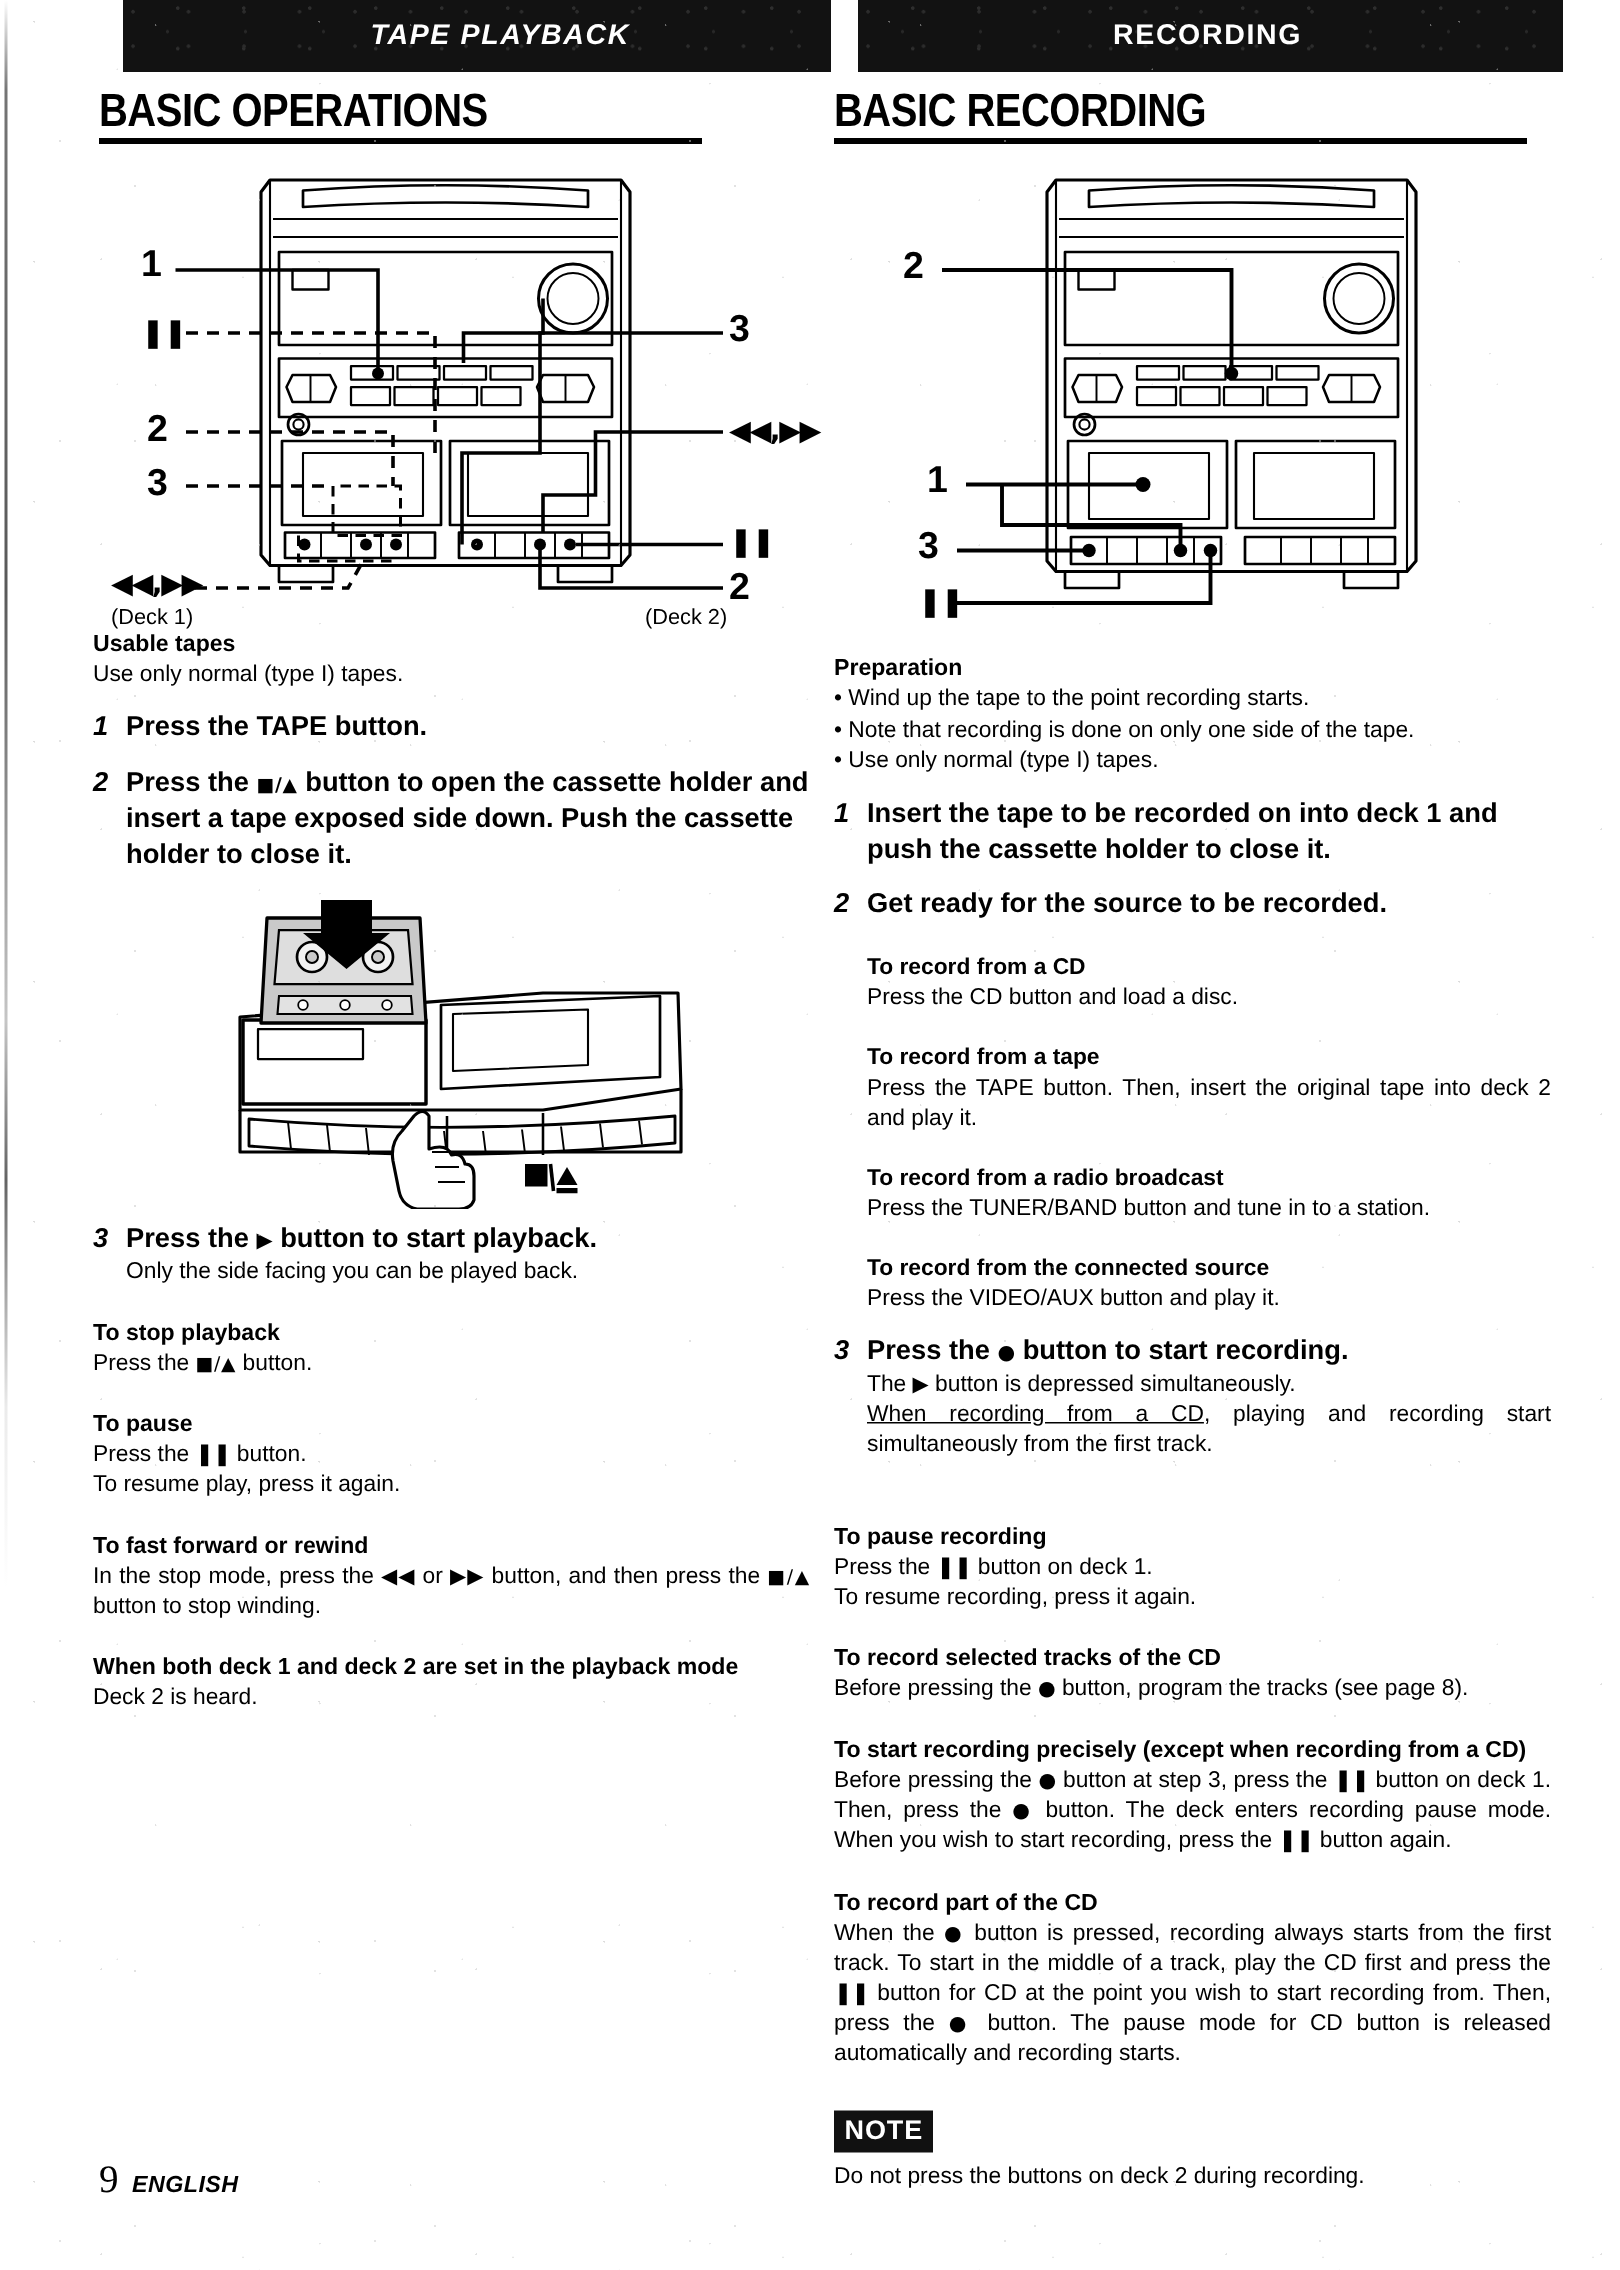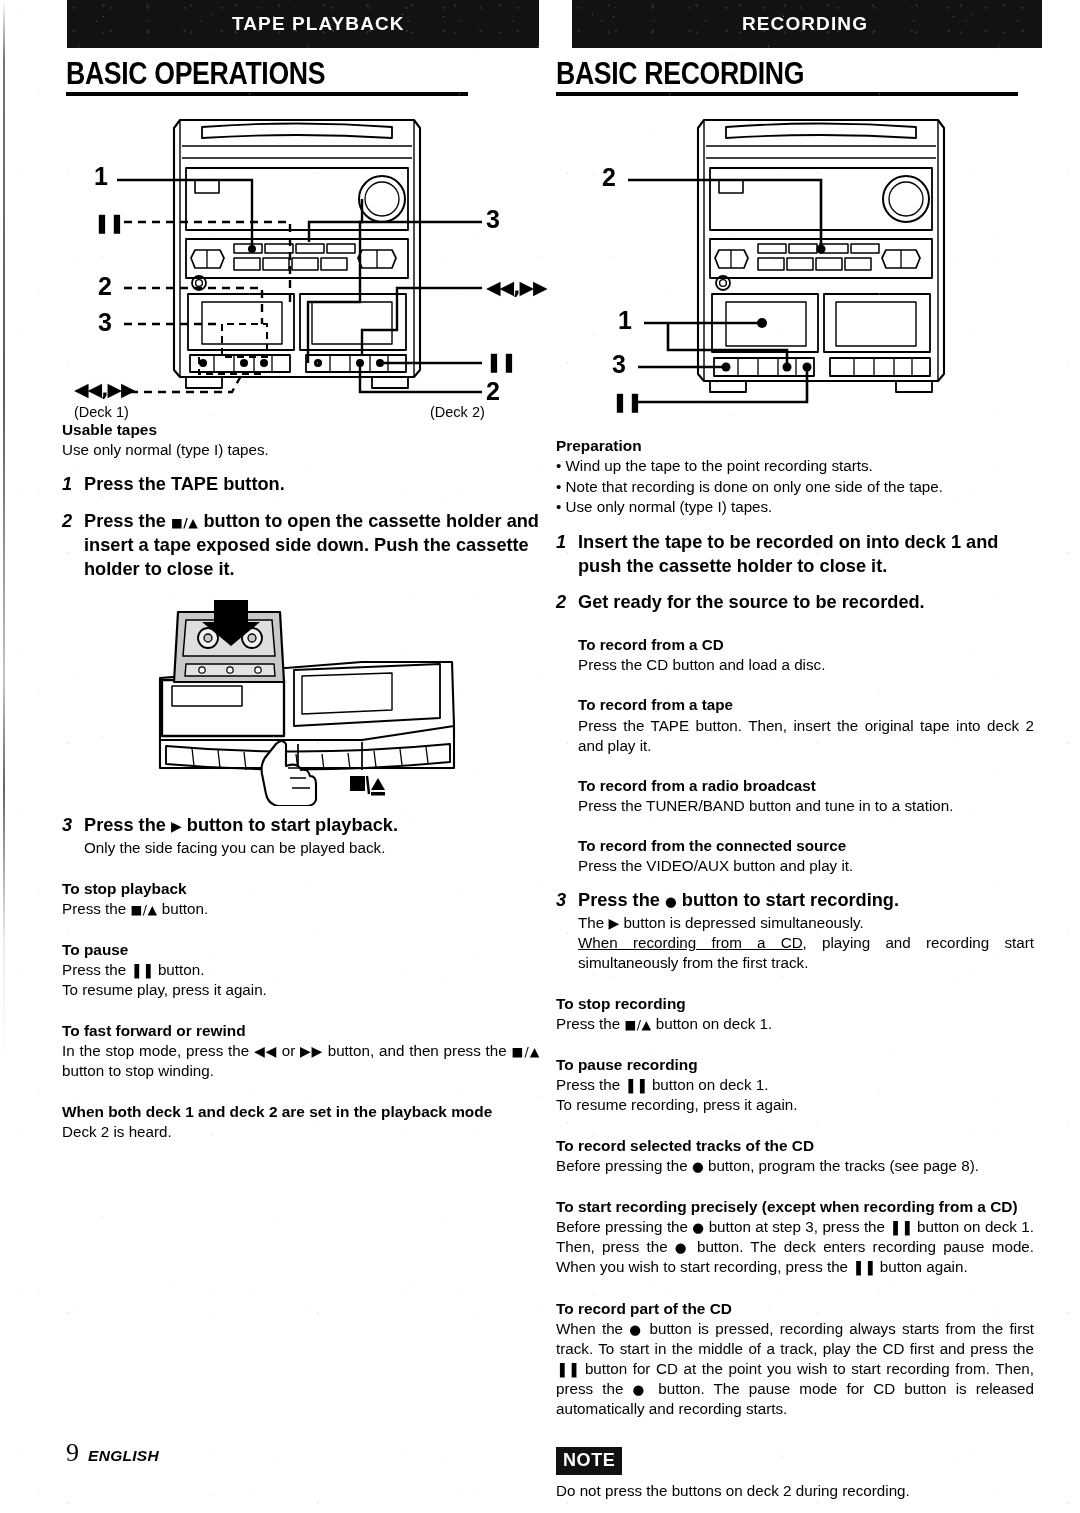--- a/index.html
+++ b/index.html
@@ -77,21 +77,21 @@
     top: 50%;
     transform: translateY(-50%);
     color: #ffffff;
     font-weight: bold;
     font-size: 19px;
     letter-spacing: 1.1px;
     z-index: 2;
   }
   .banner-left  .banner-text { left: 165px; }
   .banner-right .banner-text { left: 170px; }
-  .banner-left  { margin-left: 5px; width: 472px; }
+  .banner-left  { margin-left: 20px; width: 472px; font-style: italic; }
   .banner-right { margin-left: 16px; width: 470px; }
 
   
   .sect-head {
     font-size: 31px;
     font-weight: bold;
     letter-spacing: -0.4px;
     transform: scaleX(0.86);
     transform-origin: left center;
     line-height: 1.04;
@@ -537,24 +537,20 @@
 
   <div class="step">
     <span class="step-n">3</span>
     <span class="step-b"><span>Press the </span><span class="g g-rec">●</span><span> button to start recording.</span></span>
   </div>
   <div class="step-sub"><span>The </span><span class="g g-play">▶</span><span> button is depressed simultaneously.</span></div>
   <div class="step-sub just"><span class="uline">When recording from a CD</span><span>, playing and recording start simultaneously from the first track.</span></div>
 
   <div class="gap-l"></div>
 
-  <div>
-    <div class="sub-head">To stop recording</div>
-    <div class="body-txt"><span>Press the </span><span class="g g-stop">■/▲</span><span> button on deck 1.</span></div>
-  </div>
 
   <div class="gap-l"></div>
 
   <div>
     <div class="sub-head">To pause recording</div>
     <div class="body-txt"><span>Press the </span><span class="g g-pause">❚❚</span><span> button on deck 1.</span></div>
     <div class="body-txt">To resume recording, press it again.</div>
   </div>
 
   <div class="gap-l"></div>

